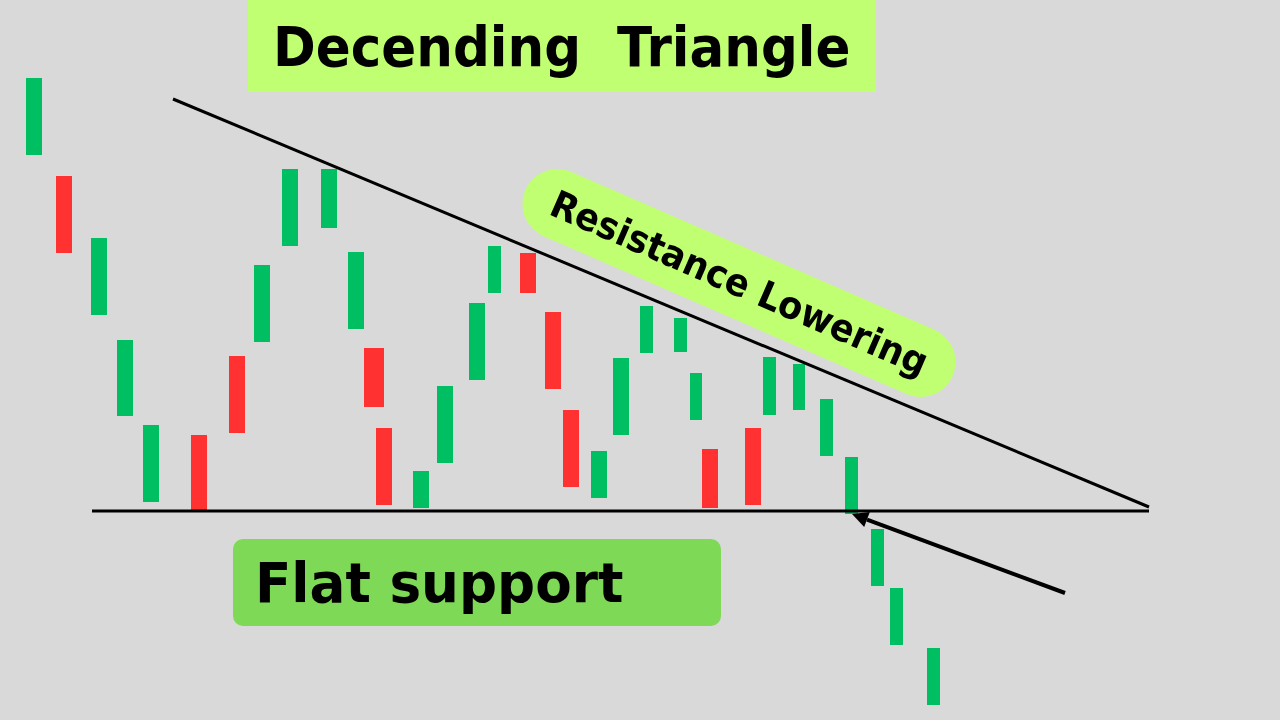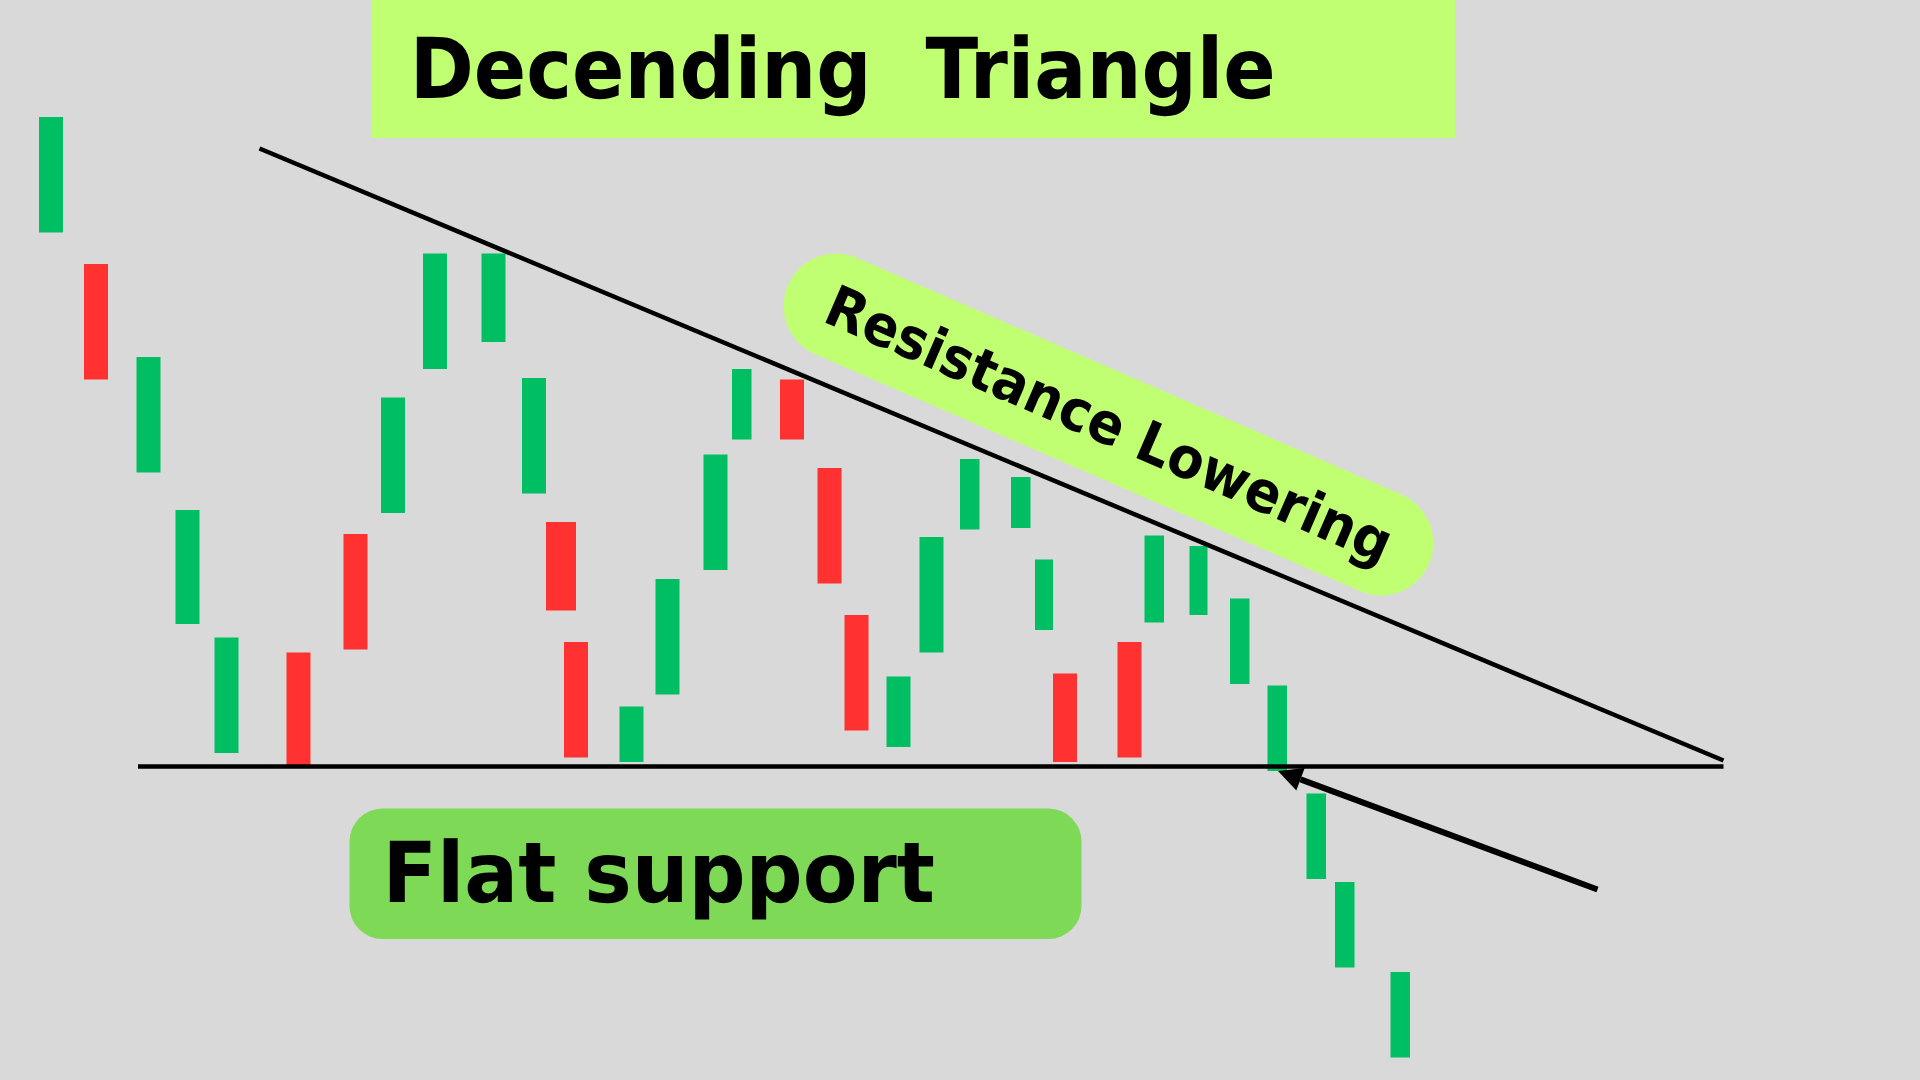--- a/index.html
+++ b/index.html
@@ -4,33 +4,33 @@
   <style>
     html, body { margin: 0; padding: 0; }
     body {
       width: 1280px; height: 720px; overflow: hidden;
       background: #d9d9d9;
       position: relative;
       font-family: "DejaVu Sans", sans-serif;
     }
     #stage { position: absolute; left: 0; top: 0; width: 1280px; height: 720px; }
     .title-box {
-      position: absolute; left: 248px; top: 0px; width: 722px; height: 92px;
+      position: absolute; left: 248px; top: 0px; width: 628px; height: 92px;
       background: #c1ff72;
       display: flex; align-items: center; justify-content: flex-start;
     }
     .title-text {
       font-family: "DejaVu Sans", sans-serif;
       font-weight: bold; font-size: 56px; color: #000;
       letter-spacing: 0px; transform: scaleX(0.92);
       white-space: pre;
     }
     .flat-box {
       position: absolute; left: 233px; top: 539px; width: 488px; height: 87px;
-      background: #7ed957; border-radius: 22px;
+      background: #7ed957; border-radius: 10px;
       display: flex; align-items: center;
     }
     .flat-text {
       font-family: "DejaVu Sans", sans-serif;
       font-weight: bold; font-size: 56px; color: #000;
       margin-left: 22px; white-space: nowrap;
       transform: scaleX(0.95); transform-origin: left center;
     }
     .resist-box {
       position: absolute; left: 506px; top: 248px; width: 466px; height: 70px;

